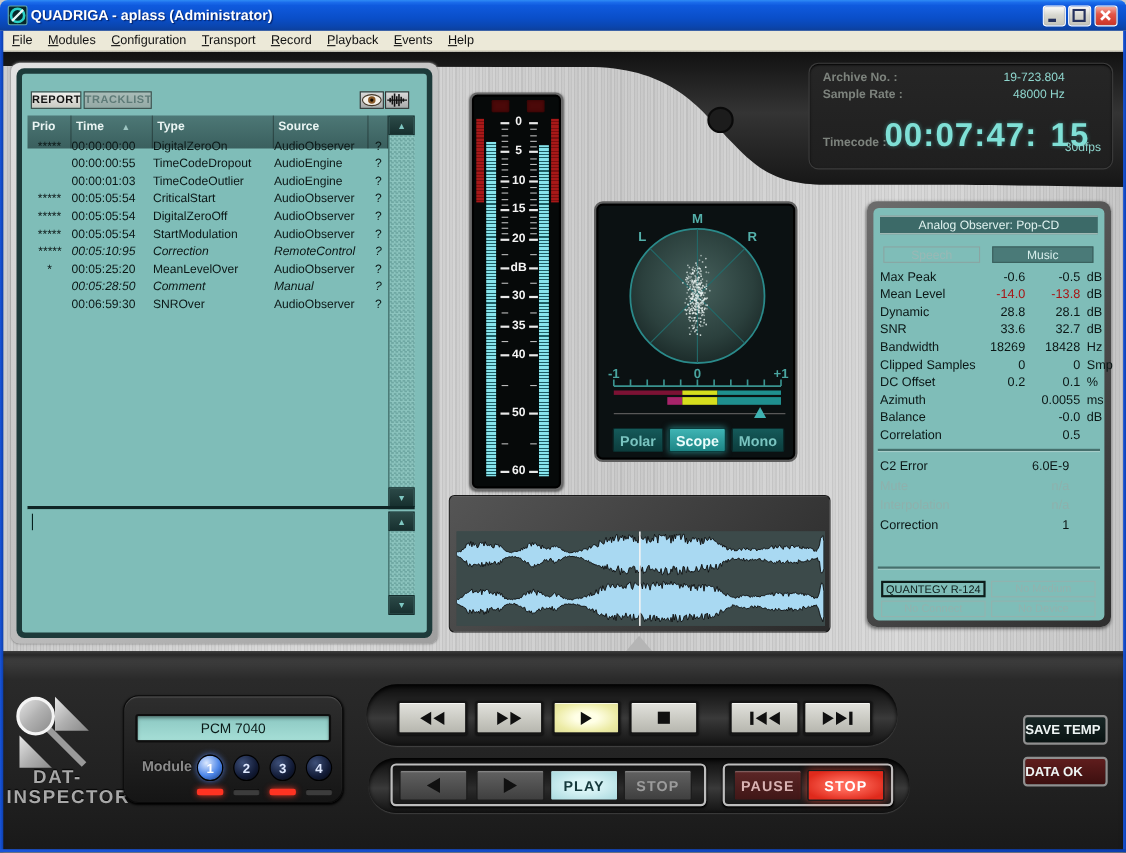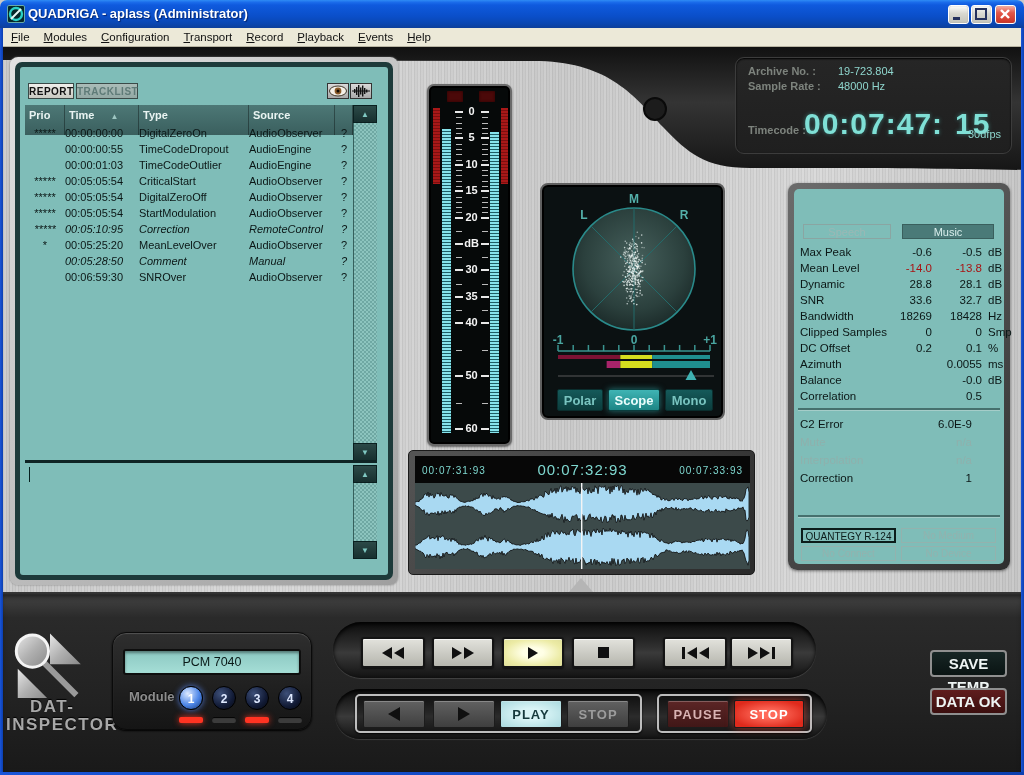--- a/index.html
+++ b/index.html
@@ -27,21 +27,21 @@
     background:
      linear-gradient(90deg,rgba(0,0,0,.05),rgba(255,255,255,.07) 25%,rgba(0,0,0,.05) 55%,rgba(255,255,255,.06) 80%,rgba(0,0,0,.07)),
      repeating-linear-gradient(90deg,#c7c7c7 0 1px,#d3d3d3 1px 3px,#cbcbcb 3px 4px,#d8d8d8 4px 6px);}
   #swoosh{position:absolute;left:0;top:0;}
 
   
   #info-panel{position:absolute;left:735px;top:10px;width:277px;height:97px;background:linear-gradient(180deg,#262626,#1f1f1f);
     border:1px solid #3c3c3c;border-radius:9px;box-shadow:inset 0 1px 2px #000;}
   .info-row{position:absolute;left:12px;width:255px;height:14px;}
   .info-label{position:absolute;left:0;color:#7d837d;font-size:11px;font-weight:bold;}
-  .info-value{position:absolute;left:90px;width:130px;text-align:left;color:#8fd6ce;font-size:11px;}
+  .info-value{position:absolute;left:90px;width:130px;text-align:right;color:#8fd6ce;font-size:11px;}
   #tc-label{position:absolute;left:12px;top:66px;color:#7d837d;font-size:11px;font-weight:bold;}
   #tc-digits{position:absolute;left:68px;top:48px;color:#7fe0d6;font-size:30px;font-weight:bold;
     font-family:"DejaVu Sans Mono",monospace;letter-spacing:1px;text-shadow:0 0 4px rgba(90,220,210,.45);}
   #tc-frames{margin-left:12px;}
   #tc-fps{position:absolute;left:232px;top:70px;color:#8fd6ce;font-size:11px;text-align:center;}
 
   
   #left-bezel{position:absolute;left:10px;top:10px;width:388px;height:528px;border-radius:8px;
     background:linear-gradient(135deg,#e2e2e2,#9f9f9f);box-shadow:0 0 2px #777;}
   #left-frame{position:absolute;left:5px;top:5px;width:378px;height:518px;background:#1d3a3a;border-radius:7px;}
@@ -147,21 +147,21 @@
   .t-frame{position:absolute;border:2px solid #bdbdbd;border-radius:5px;background:rgba(0,0,0,.25);box-shadow:0 1px 2px #000;}
   .t2-btn{position:absolute;display:flex;align-items:center;justify-content:center;
     background:linear-gradient(180deg,#616161,#3f3f3f);border:1px solid #1c1c1c;border-radius:2px;
     box-shadow:inset 0 1px 0 rgba(255,255,255,.25);font-size:13px;font-weight:bold;color:#9c9c9c;letter-spacing:1px;}
   .t2-btn .tri.r{border-width:7px 0 7px 12px;}
   .t2-btn .tri.l{border-width:7px 12px 7px 0;}
   .t2-btn.lit-cyan{background:radial-gradient(ellipse at center,#d9f4f6 30%,#a9d9de);color:#15393c;}
   #btn-pause{background:linear-gradient(180deg,#5c2626,#401717);color:#d9b3b3;}
   #btn-stop2{background:radial-gradient(ellipse at center,#ff6a5a 20%,#df2a1c 80%);color:#fff;box-shadow:0 0 8px rgba(255,70,50,.6);}
   #btn-savetemp,#btn-dataok{position:absolute;left:930px;width:77px;height:27px;border:2px solid #8f8f8f;border-radius:4px;
-    color:#eef4f3;font-size:15px;font-weight:bold;text-align:center;line-height:23px;}
+    color:#eef4f3;font-size:12px;font-weight:bold;text-align:left;line-height:23px;}
   #btn-savetemp{top:58px;background:linear-gradient(180deg,#172625,#0a1413);}
   #btn-dataok{top:96px;background:linear-gradient(180deg,#5f1d1d,#3c0f0f);}
 
   
   .edge{position:absolute;background:linear-gradient(90deg,#1a55d8,#0b3fb0);z-index:50;}
 </style>
 </head>
 <body>
 
 <div id="win">
@@ -799,36 +799,32 @@
             <polygon points="149,185 143.5,195 154.5,195" fill="#3fb2b2"></polygon>
           </svg></div>
       <div id="gonio-btns">
           <div class="g-btn inactive" style="left: 15px; width: 46px;">Polar</div>
           <div class="g-btn active" style="left: 66px; width: 52px;">Scope</div>
           <div class="g-btn inactive" style="left: 123px; width: 48px;">Mono</div>
         </div>
     </div>
 
     <div id="wave-panel">
-      <div id="wave-head">
-        <div id="wtc-l">00:07:31:93</div>
-        <div id="wtc-c">00:07:32:93</div>
-        <div id="wtc-r">00:07:33:93</div>
-      </div>
       <div id="wave-svg-holder"><svg width="335" height="86" viewBox="0 0 335 86">
             <rect width="335" height="86" fill="#3c4a4a"></rect>
             <polygon points="0,19.0 1,18.6 2,18.6 3,18.2 4,18.8 5,16.4 6,16.8 7,15.2 8,15.1 9,11.7 10,11.6 11,10.4 12,13.0 13,9.2 14,14.1 15,10.0 16,12.9 17,11.4 18,12.3 19,15.2 20,13.8 21,10.8 22,9.8 23,11.2 24,10.1 25,13.4 26,9.5 27,11.8 28,13.1 29,12.6 30,13.1 31,11.6 32,14.0 33,14.9 34,15.1 35,11.5 36,11.9 37,12.3 38,11.9 39,14.5 40,12.7 41,14.1 42,15.4 43,16.4 44,17.2 45,18.1 46,18.4 47,18.5 48,19.1 49,19.2 50,19.5 51,18.9 52,18.6 53,18.1 54,18.3 55,18.4 56,17.9 57,17.5 58,17.9 59,15.5 60,17.1 61,14.6 62,16.0 63,14.5 64,15.4 65,12.0 66,10.9 67,10.8 68,13.6 69,10.2 70,12.4 71,10.4 72,10.7 73,12.6 74,13.5 75,12.1 76,13.7 77,16.1 78,12.6 79,15.2 80,15.0 81,15.6 82,16.3 83,15.1 84,15.2 85,16.6 86,14.5 87,13.5 88,14.4 89,13.0 90,14.3 91,13.4 92,14.3 93,14.9 94,14.8 95,15.5 96,17.3 97,16.9 98,18.3 99,18.1 100,18.7 101,18.7 102,19.4 103,19.6 104,19.4 105,19.4 106,19.0 107,18.3 108,19.1 109,18.4 110,18.9 111,17.8 112,17.2 113,17.5 114,18.1 115,16.2 116,15.9 117,16.0 118,15.6 119,17.2 120,15.6 121,13.4 122,15.5 123,14.2 124,12.7 125,11.8 126,12.6 127,12.6 128,14.3 129,13.8 130,8.3 131,8.8 132,10.3 133,11.2 134,11.7 135,8.2 136,5.5 137,9.8 138,7.7 139,8.4 140,5.4 141,10.3 142,5.1 143,8.9 144,6.6 145,3.4 146,2.8 147,9.2 148,7.3 149,4.7 150,6.0 151,3.6 152,8.5 153,4.2 154,7.3 155,5.4 156,7.1 157,3.1 158,4.2 159,5.7 160,3.9 161,9.5 162,5.3 163,9.0 164,8.3 165,10.7 166,4.7 167,3.3 168,6.1 169,7.2 170,7.3 171,5.6 172,5.2 173,10.9 174,4.7 175,8.3 176,9.9 177,9.4 178,6.2 179,8.9 180,2.8 181,4.9 182,4.8 183,10.7 184,2.9 185,3.2 186,4.3 187,4.0 188,3.6 189,4.4 190,2.6 191,7.7 192,6.9 193,6.1 194,3.8 195,10.8 196,3.6 197,9.1 198,3.0 199,6.9 200,2.5 201,3.7 202,3.4 203,2.3 204,7.6 205,5.2 206,2.7 207,2.8 208,10.0 209,6.1 210,11.5 211,8.6 212,8.0 213,9.9 214,7.3 215,5.3 216,7.3 217,5.9 218,6.4 219,9.6 220,6.1 221,7.6 222,12.2 223,6.5 224,11.5 225,10.0 226,5.4 227,6.9 228,8.6 229,7.5 230,5.0 231,7.9 232,7.5 233,6.4 234,8.2 235,8.9 236,9.2 237,10.4 238,12.0 239,11.0 240,12.5 241,11.6 242,14.4 243,12.5 244,14.5 245,13.6 246,17.0 247,16.7 248,15.7 249,15.3 250,17.4 251,16.2 252,16.1 253,18.0 254,17.4 255,17.8 256,16.5 257,15.7 258,15.9 259,17.5 260,15.9 261,14.8 262,16.1 263,16.9 264,15.0 265,16.3 266,16.5 267,17.5 268,17.2 269,15.4 270,15.8 271,15.7 272,16.0 273,17.9 274,16.5 275,16.4 276,16.8 277,15.9 278,16.6 279,15.3 280,15.1 281,16.2 282,15.7 283,15.9 284,15.5 285,14.8 286,13.5 287,13.1 288,15.9 289,15.4 290,12.9 291,14.9 292,15.1 293,13.1 294,12.4 295,14.5 296,15.5 297,16.5 298,13.5 299,14.2 300,13.1 301,14.3 302,15.3 303,16.1 304,13.0 305,12.8 306,13.1 307,14.8 308,14.2 309,13.6 310,13.7 311,12.9 312,15.3 313,15.2 314,16.2 315,13.8 316,15.4 317,15.2 318,15.9 319,14.4 320,16.1 321,14.9 322,15.2 323,15.7 324,15.9 325,18.3 326,17.4 327,18.4 328,16.5 329,15.2 330,12.4 331,6.4 332,5.2 333,3.9 334,9.2 334,34.2 333,36.8 332,38.1 331,36.5 330,27.2 329,27.3 328,23.9 327,25.2 326,25.0 325,25.5 324,25.2 323,24.8 322,26.5 321,27.0 320,27.1 319,25.7 318,27.7 317,27.0 316,28.1 315,27.6 314,28.0 313,27.1 312,27.0 311,25.8 310,29.7 309,27.9 308,29.0 307,27.8 306,29.3 305,28.7 304,27.8 303,28.4 302,28.9 301,26.3 300,27.2 299,28.4 298,29.4 297,28.1 296,28.6 295,29.4 294,26.4 293,26.7 292,28.2 291,27.4 290,29.4 289,28.4 288,29.1 287,28.1 286,26.9 285,27.4 284,28.2 283,27.4 282,27.0 281,26.0 280,25.2 279,27.3 278,26.7 277,26.7 276,24.8 275,25.0 274,25.3 273,26.2 272,25.7 271,25.8 270,26.4 269,25.0 268,26.5 267,25.5 266,27.1 265,26.7 264,25.7 263,25.9 262,27.2 261,24.3 260,26.7 259,25.5 258,26.1 257,24.5 256,24.4 255,25.7 254,25.5 253,25.8 252,25.4 251,24.1 250,25.5 249,26.0 248,27.3 247,25.2 246,28.3 245,26.4 244,28.1 243,27.1 242,27.8 241,31.9 240,29.0 239,30.3 238,34.2 237,34.6 236,29.8 235,33.5 234,34.6 233,32.8 232,33.9 231,30.1 230,33.7 229,37.2 228,30.6 227,33.8 226,35.3 225,34.2 224,33.9 223,30.0 222,33.5 221,35.5 220,36.9 219,34.4 218,32.0 217,36.3 216,36.2 215,37.5 214,36.1 213,37.5 212,35.9 211,36.5 210,32.2 209,37.5 208,36.5 207,32.3 206,32.0 205,39.1 204,36.8 203,35.0 202,39.1 201,39.5 200,32.8 199,34.7 198,32.0 197,31.7 196,36.7 195,34.2 194,38.7 193,38.7 192,39.6 191,33.9 190,32.9 189,35.9 188,38.9 187,39.7 186,33.9 185,37.7 184,37.2 183,36.8 182,34.5 181,33.8 180,36.3 179,34.9 178,34.2 177,34.8 176,35.0 175,30.8 174,31.9 173,34.2 172,37.3 171,37.0 170,38.3 169,32.4 168,36.3 167,31.3 166,37.8 165,37.2 164,35.1 163,37.9 162,32.2 161,31.5 160,32.5 159,33.7 158,32.9 157,33.3 156,37.2 155,38.9 154,38.1 153,37.2 152,35.9 151,37.8 150,33.6 149,39.5 148,35.4 147,31.3 146,33.9 145,35.9 144,37.1 143,35.2 142,36.9 141,34.2 140,33.2 139,35.2 138,34.4 137,30.1 136,34.1 135,31.3 134,34.5 133,31.4 132,33.4 131,31.9 130,31.3 129,31.1 128,31.3 127,30.5 126,30.5 125,29.8 124,29.6 123,28.9 122,28.1 121,28.6 120,26.5 119,27.2 118,26.5 117,26.7 116,25.7 115,25.1 114,24.0 113,23.8 112,24.4 111,23.9 110,23.9 109,23.1 108,23.4 107,23.0 106,23.0 105,22.7 104,23.2 103,22.4 102,22.8 101,23.0 100,23.6 99,22.9 98,23.7 97,24.2 96,24.9 95,26.2 94,26.3 93,25.2 92,27.1 91,27.9 90,27.9 89,29.3 88,26.7 87,27.3 86,24.8 85,24.8 84,27.0 83,27.7 82,25.7 81,26.3 80,25.6 79,27.2 78,28.8 77,28.8 76,29.9 75,30.7 74,29.6 73,30.8 72,31.8 71,30.1 70,32.7 69,32.1 68,32.4 67,31.3 66,29.9 65,28.0 64,29.3 63,28.0 62,26.6 61,27.5 60,26.8 59,25.5 58,24.2 57,24.4 56,23.6 55,24.3 54,23.1 53,23.1 52,23.7 51,22.7 50,23.2 49,23.4 48,23.1 47,23.5 46,24.1 45,24.0 44,24.2 43,25.2 42,25.4 41,28.4 40,26.6 39,30.1 38,28.1 37,30.3 36,29.8 35,27.3 34,28.2 33,29.5 32,28.8 31,30.6 30,27.6 29,31.0 28,28.9 27,27.8 26,31.7 25,29.9 24,32.3 23,28.2 22,32.0 21,30.5 20,29.4 19,30.8 18,30.3 17,30.1 16,30.0 15,30.6 14,32.6 13,30.8 12,29.5 11,31.9 10,30.4 9,26.6 8,28.2 7,27.0 6,26.7 5,25.1 4,24.0 3,23.8 2,23.3 1,22.6 0,22.2 " fill="#a9d9f2" stroke="#0b0b0b" stroke-width="0.8"></polygon>
             <polygon points="0,62.5 1,61.8 2,62.1 3,60.9 4,60.0 5,60.1 6,59.3 7,57.7 8,56.3 9,56.5 10,55.8 11,55.4 12,54.5 13,53.7 14,52.4 15,56.2 16,54.9 17,55.2 18,54.0 19,55.7 20,55.7 21,54.6 22,52.6 23,57.7 24,53.1 25,54.4 26,54.3 27,52.9 28,53.0 29,53.6 30,56.9 31,55.2 32,56.1 33,57.4 34,56.0 35,55.5 36,58.6 37,55.0 38,57.1 39,55.4 40,58.2 41,56.5 42,59.6 43,59.2 44,61.6 45,60.4 46,61.9 47,61.8 48,61.6 49,62.0 50,61.8 51,62.4 52,61.3 53,61.8 54,61.6 55,61.0 56,61.0 57,61.4 58,60.2 59,60.4 60,58.8 61,56.9 62,57.2 63,58.2 64,55.9 65,54.4 66,57.1 67,53.8 68,56.5 69,54.7 70,52.4 71,55.0 72,55.4 73,58.2 74,53.9 75,55.4 76,56.1 77,55.1 78,57.6 79,57.2 80,57.9 81,59.2 82,58.7 83,58.9 84,59.3 85,60.0 86,58.9 87,58.3 88,56.9 89,55.9 90,56.5 91,59.4 92,57.3 93,57.4 94,58.0 95,59.7 96,59.4 97,61.2 98,60.5 99,61.3 100,61.2 101,62.1 102,61.7 103,62.0 104,61.7 105,62.6 106,62.0 107,61.4 108,61.2 109,60.9 110,60.7 111,61.5 112,60.1 113,61.1 114,60.7 115,60.2 116,59.1 117,58.8 118,60.0 119,58.5 120,57.3 121,59.1 122,55.8 123,58.8 124,57.1 125,58.0 126,56.3 127,53.1 128,56.2 129,56.9 130,51.3 131,50.6 132,54.3 133,49.5 134,52.4 135,53.9 136,50.8 137,48.4 138,47.5 139,49.3 140,51.3 141,49.0 142,47.9 143,50.3 144,51.4 145,51.1 146,48.1 147,48.1 148,50.3 149,50.1 150,49.2 151,51.8 152,51.8 153,50.3 154,51.9 155,48.1 156,48.1 157,46.8 158,46.1 159,51.4 160,52.9 161,49.8 162,46.4 163,47.3 164,48.1 165,49.3 166,48.6 167,46.9 168,47.7 169,52.4 170,46.6 171,47.8 172,51.9 173,47.4 174,47.9 175,49.8 176,53.5 177,48.9 178,48.0 179,46.3 180,49.1 181,50.0 182,45.9 183,47.2 184,49.7 185,48.9 186,47.5 187,52.0 188,45.4 189,46.0 190,48.8 191,46.7 192,48.5 193,47.4 194,48.4 195,45.4 196,48.4 197,48.6 198,46.3 199,47.6 200,48.4 201,48.2 202,48.0 203,51.9 204,48.3 205,50.3 206,50.9 207,47.2 208,49.1 209,48.4 210,49.2 211,51.1 212,49.3 213,54.2 214,48.6 215,50.2 216,48.0 217,52.3 218,50.9 219,53.8 220,48.7 221,48.9 222,51.6 223,49.0 224,48.0 225,54.5 226,48.1 227,49.7 228,50.3 229,49.1 230,49.2 231,50.1 232,50.3 233,50.0 234,51.2 235,54.9 236,52.5 237,50.2 238,54.7 239,52.3 240,54.7 241,54.3 242,56.3 243,57.0 244,57.2 245,58.9 246,56.7 247,57.2 248,58.6 249,59.3 250,59.6 251,59.9 252,59.9 253,60.5 254,60.9 255,59.2 256,60.1 257,60.4 258,58.5 259,59.4 260,58.0 261,58.1 262,58.5 263,58.5 264,58.1 265,58.8 266,58.8 267,60.2 268,58.9 269,59.7 270,58.9 271,59.3 272,58.5 273,59.4 274,59.2 275,59.3 276,59.8 277,58.5 278,58.5 279,58.5 280,58.7 281,57.6 282,57.4 283,57.2 284,57.2 285,56.8 286,57.6 287,55.7 288,58.6 289,58.3 290,55.8 291,55.4 292,56.5 293,56.6 294,55.6 295,56.8 296,56.8 297,59.0 298,56.2 299,56.3 300,56.6 301,55.5 302,59.2 303,56.2 304,56.7 305,56.6 306,56.0 307,56.3 308,55.3 309,56.4 310,56.9 311,57.2 312,57.0 313,55.9 314,57.4 315,56.3 316,58.7 317,56.6 318,58.2 319,57.1 320,57.4 321,58.2 322,58.5 323,59.8 324,59.0 325,61.2 326,60.4 327,60.4 328,60.6 329,58.6 330,55.4 331,49.3 332,46.8 333,48.0 334,54.6 334,77.3 333,82.2 332,79.5 331,77.8 330,74.1 329,70.1 328,68.6 327,66.8 326,68.1 325,67.0 324,68.8 323,67.7 322,69.2 321,69.1 320,68.2 319,69.1 318,70.0 317,70.1 316,68.7 315,68.3 314,71.9 313,70.6 312,70.1 311,71.8 310,72.2 309,71.2 308,71.0 307,71.0 306,72.8 305,70.2 304,69.7 303,71.7 302,69.1 301,72.5 300,70.7 299,72.4 298,71.3 297,72.1 296,71.9 295,72.1 294,71.2 293,70.0 292,71.8 291,71.7 290,70.0 289,72.3 288,72.2 287,70.6 286,71.4 285,71.8 284,70.8 283,71.4 282,70.7 281,69.6 280,69.8 279,70.2 278,70.0 277,69.2 276,68.2 275,68.7 274,67.6 273,69.6 272,68.4 271,67.7 270,69.8 269,68.2 268,67.8 267,69.0 266,70.3 265,69.9 264,70.6 263,70.2 262,69.1 261,69.2 260,69.8 259,69.0 258,69.4 257,69.3 256,68.7 255,67.4 254,68.3 253,67.4 252,67.2 251,66.7 250,69.1 249,69.0 248,69.7 247,69.4 246,70.1 245,70.4 244,72.2 243,73.0 242,73.8 241,71.7 240,71.4 239,74.5 238,76.8 237,74.7 236,74.4 235,76.6 234,78.3 233,77.4 232,78.3 231,78.8 230,75.4 229,79.7 228,74.3 227,75.6 226,75.3 225,80.2 224,79.5 223,74.8 222,77.4 221,78.5 220,79.7 219,77.6 218,78.2 217,79.7 216,75.5 215,80.6 214,76.9 213,76.6 212,75.0 211,78.9 210,80.7 209,75.9 208,77.1 207,77.2 206,80.6 205,82.1 204,82.0 203,76.3 202,81.3 201,82.6 200,78.8 199,75.6 198,80.7 197,75.3 196,82.3 195,78.3 194,81.9 193,80.8 192,78.6 191,80.0 190,81.0 189,79.1 188,80.5 187,78.5 186,80.7 185,82.3 184,78.8 183,80.3 182,77.1 181,81.5 180,76.4 179,76.7 178,80.2 177,81.9 176,76.0 175,80.2 174,79.1 173,81.0 172,80.0 171,82.1 170,79.1 169,76.9 168,75.0 167,74.3 166,76.3 165,78.8 164,79.6 163,79.1 162,80.7 161,75.1 160,81.0 159,80.4 158,75.6 157,77.2 156,78.2 155,77.7 154,74.2 153,77.2 152,78.2 151,76.6 150,80.4 149,78.5 148,76.9 147,76.1 146,74.8 145,81.1 144,76.1 143,80.2 142,76.8 141,77.3 140,78.7 139,77.4 138,80.5 137,78.3 136,74.8 135,77.8 134,76.2 133,76.8 132,74.9 131,75.7 130,76.6 129,75.6 128,75.4 127,71.3 126,72.0 125,73.8 124,70.5 123,70.9 122,72.1 121,70.4 120,71.0 119,70.6 118,68.5 117,68.3 116,68.1 115,68.2 114,68.2 113,68.0 112,67.1 111,67.0 110,66.2 109,67.2 108,66.6 107,66.4 106,65.9 105,66.5 104,66.2 103,66.2 102,65.8 101,66.4 100,66.2 99,66.2 98,66.3 97,67.8 96,67.0 95,68.2 94,68.5 93,69.7 92,70.0 91,72.2 90,72.0 89,70.1 88,72.1 87,68.2 86,71.2 85,69.3 84,70.0 83,70.4 82,69.5 81,70.9 80,70.7 79,69.7 78,68.9 77,71.6 76,72.4 75,70.4 74,71.9 73,72.1 72,73.8 71,74.2 70,74.3 69,75.1 68,72.3 67,74.2 66,72.1 65,73.1 64,73.1 63,72.3 62,69.0 61,69.4 60,70.0 59,68.6 58,68.1 57,68.3 56,67.8 55,66.4 54,67.1 53,65.5 52,65.8 51,66.5 50,66.2 49,66.1 48,65.6 47,66.6 46,66.1 45,67.2 44,67.1 43,68.5 42,69.1 41,71.2 40,70.6 39,72.9 38,69.8 37,70.2 36,71.7 35,71.4 34,71.4 33,71.4 32,69.1 31,69.9 30,70.2 29,73.9 28,70.0 27,74.9 26,73.0 25,75.6 24,71.8 23,72.8 22,70.6 21,74.6 20,72.5 19,74.0 18,72.9 17,74.4 16,72.9 15,71.1 14,74.6 13,72.4 12,71.4 11,74.9 10,74.1 9,71.3 8,69.8 7,69.5 6,68.4 5,68.2 4,67.9 3,67.1 2,66.7 1,66.1 0,65.6 " fill="#a9d9f2" stroke="#0b0b0b" stroke-width="0.8"></polygon>
             <rect x="166" y="0" width="1.4" height="86" fill="#f4f4f4"></rect>
           </svg></div>
     </div>
     <div id="wave-marker"></div>
 
     <div id="obs-frame">
       <div id="obs-inner">
+        <div id="obs-header">Analog Observer: Pop-CD</div>
         <div id="obs-modes">
             <div class="mode-btn inactive" style="left: 9px; width: 88px;">Speech</div>
             <div class="mode-btn active" style="left: 108px; width: 92px;">Music</div>
           </div>
         <div id="obs-rows">
             <div class="obs-row" style="top: 57px;">
               <span class="obs-label">Max Peak</span>
               <span class="obs-v1">-0.6</span>
               <span class="obs-v2">-0.5</span>
               <span class="obs-unit">dB</span>

